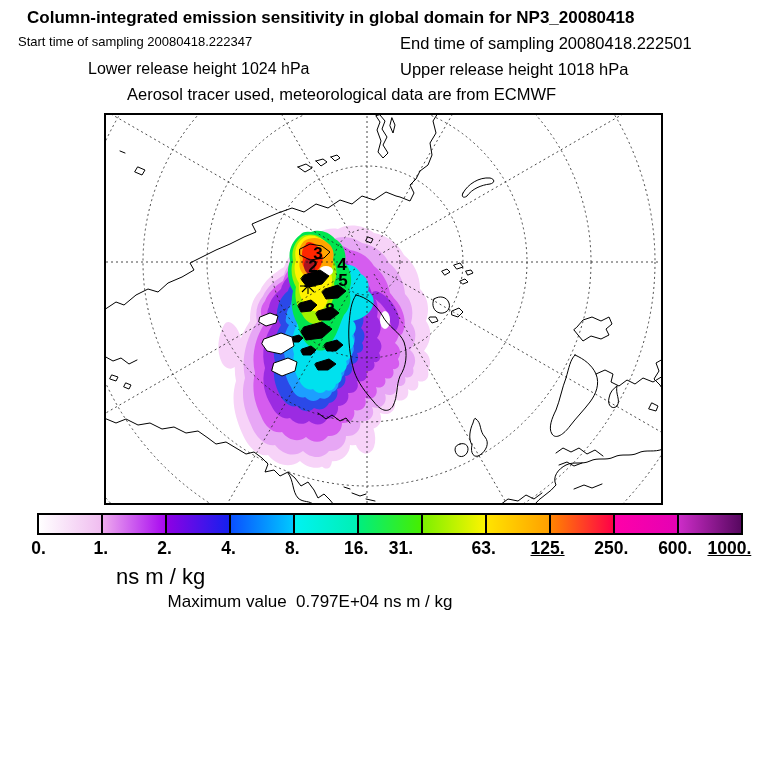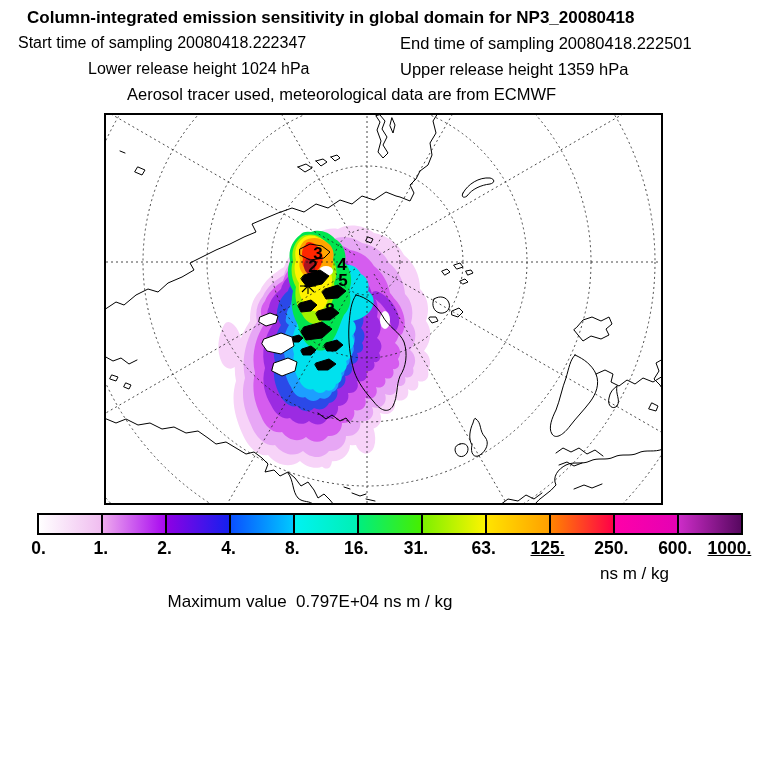--- a/index.html
+++ b/index.html
@@ -1,48 +1,48 @@
 <!DOCTYPE html>
 <html><head>
 <meta charset="utf-8">
 <style>
   html,body{margin:0;padding:0;background:#fff;}
   body{width:768px;height:768px;position:relative;font-family:"Liberation Sans",sans-serif;color:#000;overflow:hidden;}
   .abs{position:absolute;}
   
   #hdr-title{left:27px;top:8px;font-size:17px;font-weight:bold;white-space:pre;}
-  #hdr-start{left:18px;top:34px;font-size:16px;white-space:pre;}
+  #hdr-start{left:18px;top:34px;font-size:13px;white-space:pre;}
   #hdr-end{left:400px;top:34px;font-size:16.5px;white-space:pre;}
   #hdr-lower{left:88px;top:60px;font-size:16px;white-space:pre;}
   #hdr-upper{left:400px;top:60px;font-size:16.5px;white-space:pre;}
   #hdr-tracer{left:127px;top:85px;font-size:16.5px;white-space:pre;}
   
   #map{left:104px;top:113px;width:559px;height:392px;}
   #map svg{position:absolute;left:0;top:0;}
   #markers{position:absolute;left:0;top:0;width:100%;height:100%;}
   .tmark{position:absolute;transform:translate(-50%,-50%);font-size:17px;font-weight:bold;line-height:1;}
   
   #cbar{left:37px;top:513px;width:706px;height:22px;border:2px solid #000;box-sizing:border-box;display:flex;}
   .cbseg{flex:1 1 0;height:100%;border-left:2px solid #000;}
   .cbseg:first-child{border-left:none;}
   #cbticks{left:37px;top:538px;width:706px;height:20px;}
   .cbtick{position:absolute;top:0;transform:translateX(-50%);font-size:17.5px;font-weight:bold;white-space:nowrap;}
   .cbtick:first-child{transform:translateX(-40%);}
   .cbtick:last-child{transform:translateX(-72%);text-decoration:underline;}
-  #units-line{left:110px;top:564px;width:559px;text-align:right;font-size:17px;white-space:pre;}
+  #units-line{left:116px;top:564px;width:559px;text-align:left;font-size:22px;white-space:pre;}
   #max-line{left:0px;top:592px;width:620px;text-align:center;font-size:17px;white-space:pre;}
 </style>
 </head>
 <body>
 
 <div class="abs" id="hdr-title">Column-integrated emission sensitivity in global domain for NP3_20080418</div>
 <div class="abs" id="hdr-start">Start time of sampling 20080418.222347</div>
 <div class="abs" id="hdr-end">End time of sampling 20080418.222501</div>
 <div class="abs" id="hdr-lower">Lower release height 1024 hPa</div>
-<div class="abs" id="hdr-upper">Upper release height 1359 hPa</div>
+<div class="abs" id="hdr-upper">Upper release height 1018 hPa</div>
 <div class="abs" id="hdr-tracer">Aerosol tracer used, meteorological data are from ECMWF</div>
 
 <div class="abs" id="map">
 <svg width="559" height="392" viewBox="0 0 559 392">
 
   <g stroke="none">
     <path fill="#f7d3f8" d="M146,208 C134,226 128,248 132,268 C126,288 132,306 138,320 C144,334 154,344 164,342 C172,352 186,356 196,348 C204,356 218,358 226,348 C236,350 246,342 246,332 C256,334 264,326 262,316 C272,318 280,310 276,300 C286,304 294,296 290,286 C298,290 306,286 304,276 C310,280 316,276 314,268 C320,270 326,266 324,258 C328,250 326,242 320,238 C328,228 328,216 322,208 C326,196 324,184 316,176 C316,162 310,150 300,142 C294,130 282,122 270,120 C260,112 244,110 234,116 C222,114 210,120 204,130 C194,134 184,142 180,154 C170,160 160,168 156,178 C148,186 146,196 146,208 Z"></path>
     <path fill="#f7d3f8" d="M258,296 C268,308 274,322 270,334 C266,344 256,342 252,332 C248,320 250,306 258,296 Z"></path>
     <path fill="#f7d3f8" d="M120,212 C114,222 112,238 118,250 C124,260 134,256 136,244 C140,230 136,218 130,212 C126,208 122,208 120,212 Z"></path>
     <path fill="#f7d3f8" d="M222,330 C228,338 230,348 226,354 C222,358 216,354 214,346 C212,338 216,332 222,330 Z"></path>
@@ -168,21 +168,21 @@
     <div class="cbseg" style="background: linear-gradient(to right, rgb(255, 0, 168), rgb(228, 2, 180));"></div>
     <div class="cbseg" style="background: linear-gradient(to right, rgb(205, 44, 200), rgb(87, 8, 96));"></div>
   </div>
 <div class="abs" id="cbticks">
     <span class="cbtick" style="left: 0px;">0.</span>
     <span class="cbtick" style="left: 63.8182px;">1.</span>
     <span class="cbtick" style="left: 127.636px;">2.</span>
     <span class="cbtick" style="left: 191.455px;">4.</span>
     <span class="cbtick" style="left: 255.273px;">8.</span>
     <span class="cbtick" style="left: 319.091px;">16.</span>
-    <span class="cbtick" style="left: 379px; text-align: right;">31.</span>
+    <span class="cbtick" style="left: 364px; text-align: right;">31.</span>
     <span class="cbtick" style="left: 446.727px;">63.</span>
     <span class="cbtick" style="left: 510.545px; text-decoration: underline;">125.</span>
     <span class="cbtick" style="left: 574.364px; text-align: right;">250.</span>
     <span class="cbtick" style="left: 638.182px;">600.</span>
     <span class="cbtick" style="left: 702px;">1000.</span>
   </div>
 <div class="abs" id="units-line">ns m / kg</div>
 <div class="abs" id="max-line">Maximum value  0.797E+04 ns m / kg</div>
 
 </body></html>

